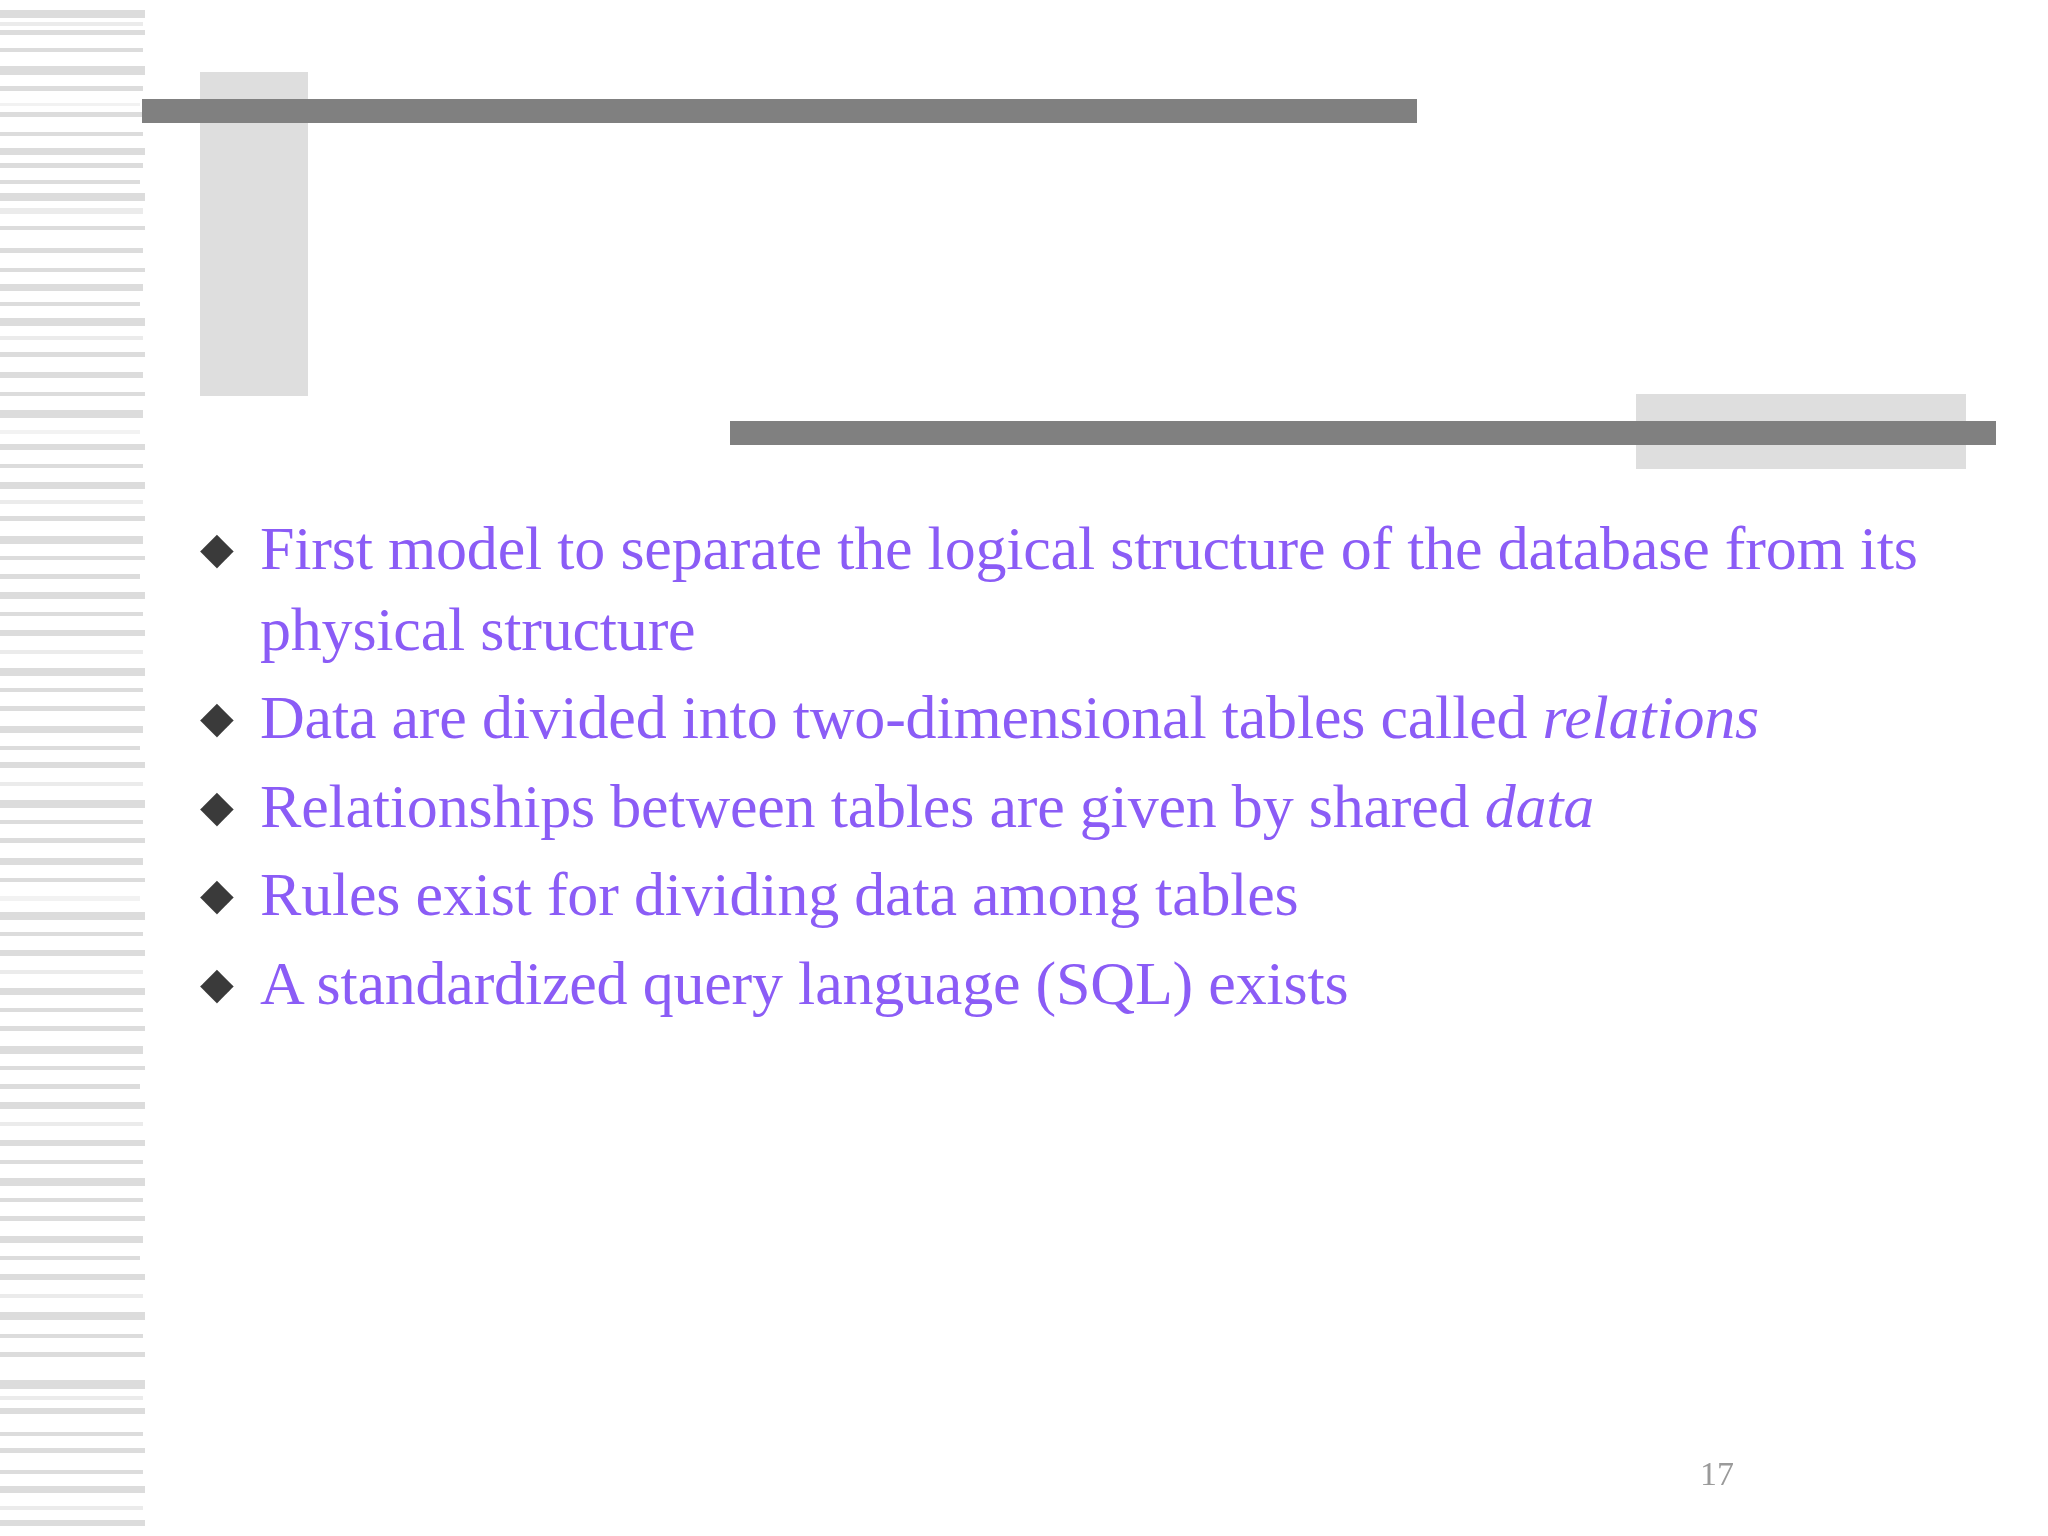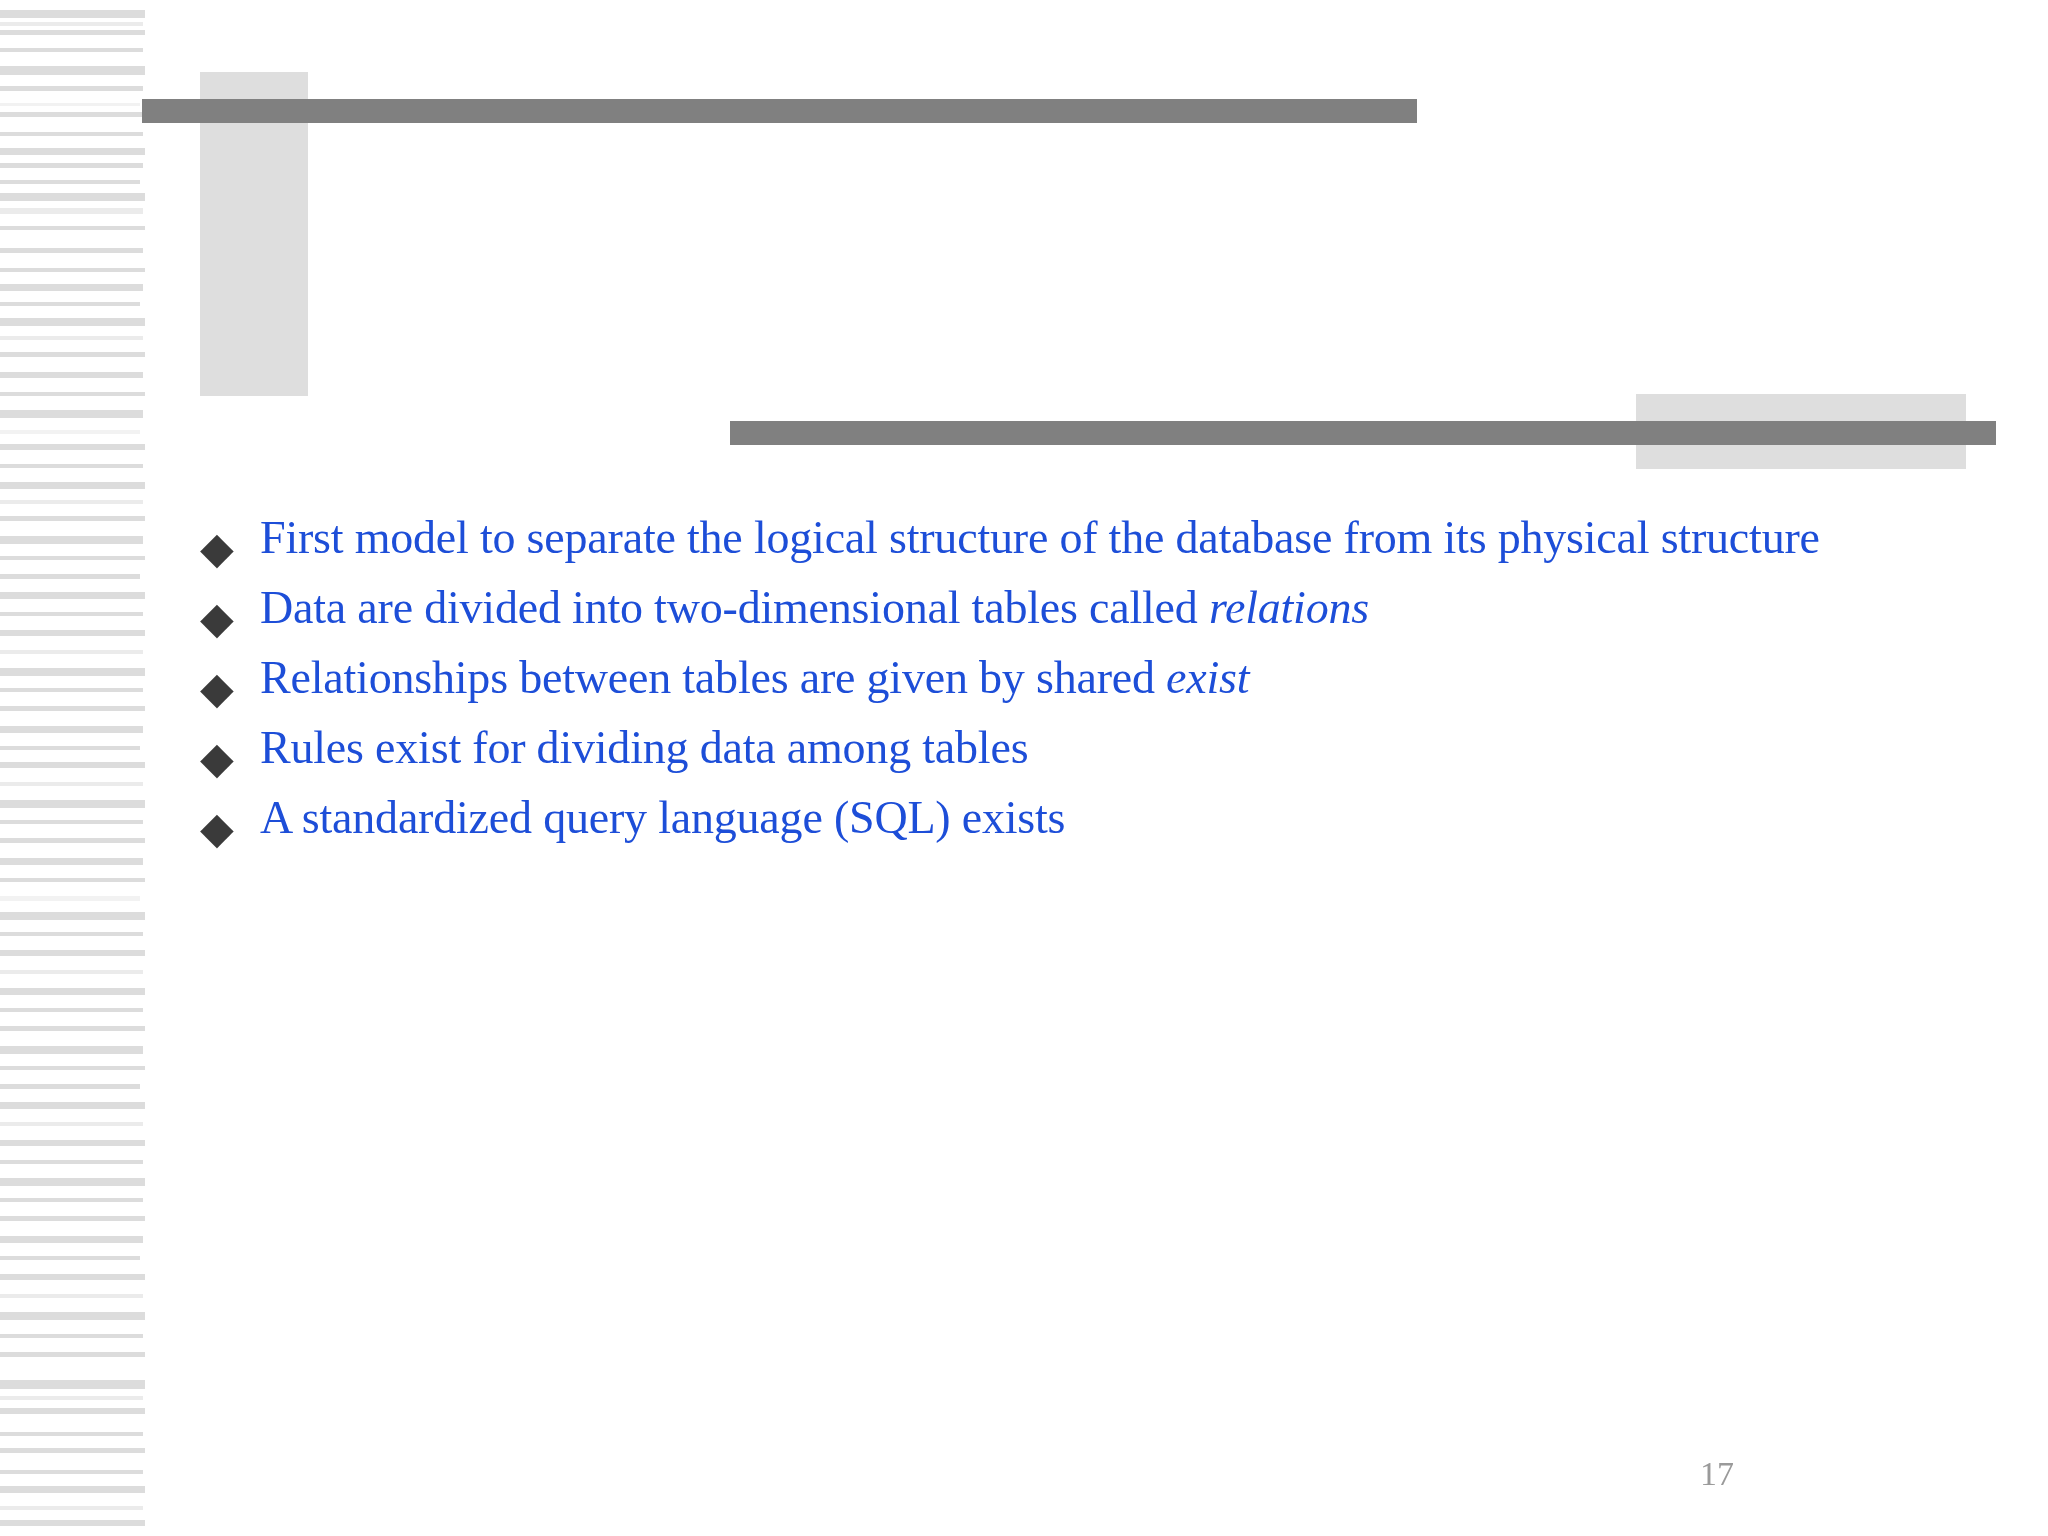--- a/index.html
+++ b/index.html
@@ -107,23 +107,23 @@
     width: 60px;
     font-size: 44px;
     line-height: 1.0;
     color: #3a3a3a;
     padding-top: 18px;
     text-align: left;
     font-family: "DejaVu Sans", sans-serif;
   }
   .bullet-text {
     flex: 1 1 auto;
-    font-size: 46px;
+    font-size: 62px;
     line-height: 1.30;
-    color: #1d4ed8;
+    color: #8b5cf6;
     font-family: "Liberation Serif", "DejaVu Serif", serif;
     letter-spacing: -0.2px;
   }
   .bullet-text em {
     margin-top: 11px;
   }
 
   
   #page-number {
     position: absolute;
@@ -237,21 +237,21 @@
       <div class="bullet-row">
         <span class="bullet-marker">◆</span>
         <span class="bullet-text">First model to separate the logical structure of the database from its physical structure</span>
       </div>
       <div class="bullet-row">
         <span class="bullet-marker">◆</span>
         <span class="bullet-text">Data are divided into two-dimensional tables called <em>relations</em></span>
       </div>
       <div class="bullet-row">
         <span class="bullet-marker">◆</span>
-        <span class="bullet-text">Relationships between tables are given by shared <em>exist</em></span>
+        <span class="bullet-text">Relationships between tables are given by shared <em>data</em></span>
       </div>
       <div class="bullet-row">
         <span class="bullet-marker">◆</span>
         <span class="bullet-text">Rules exist for dividing data among tables</span>
       </div>
       <div class="bullet-row">
         <span class="bullet-marker">◆</span>
         <span class="bullet-text">A standardized query language (SQL) exists</span>
       </div>
     </div>

